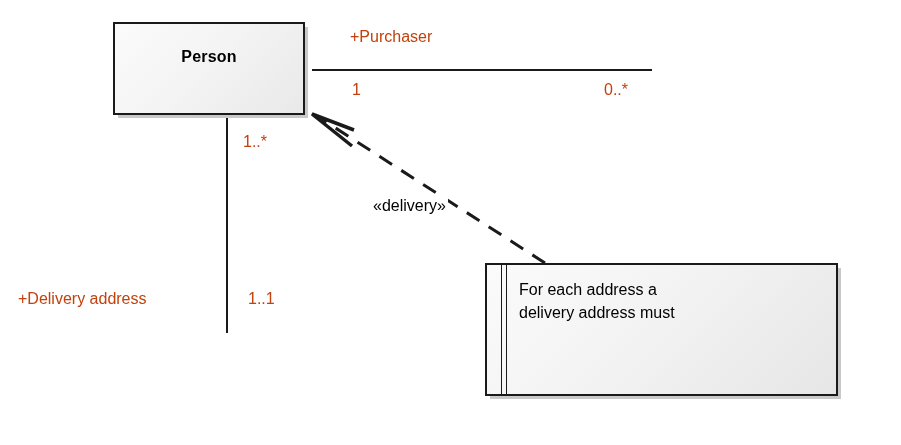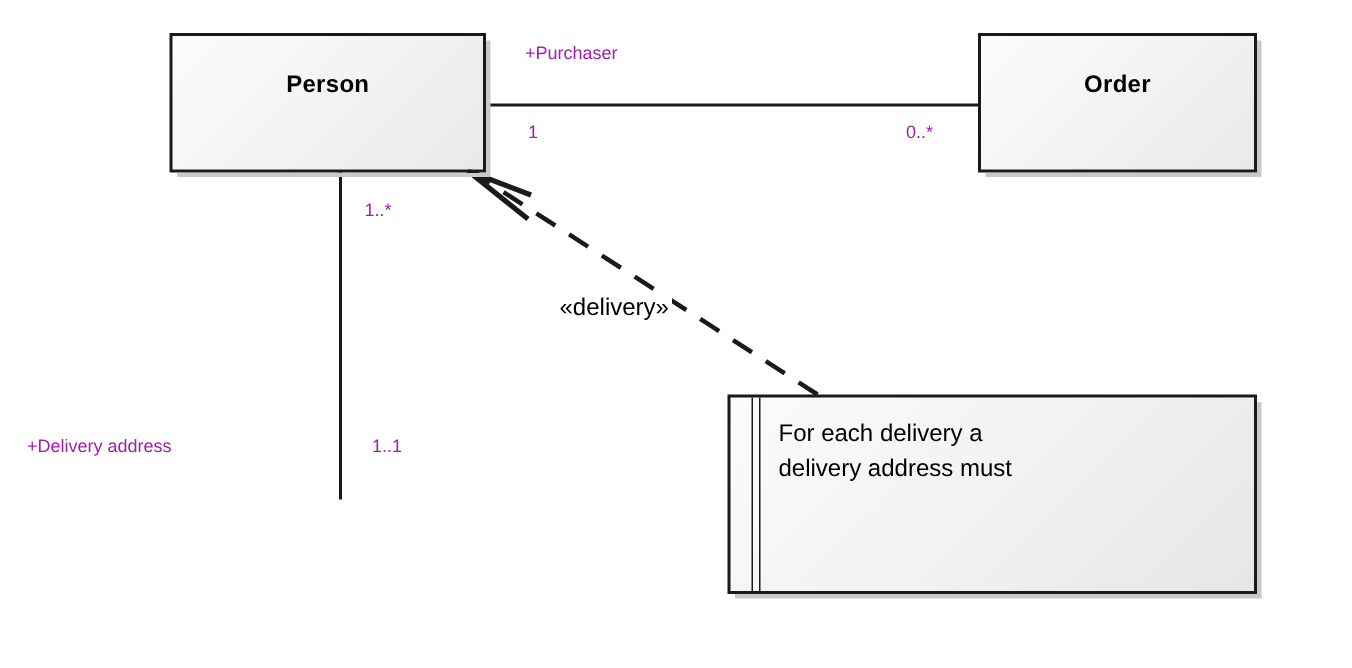--- a/index.html
+++ b/index.html
@@ -73,22 +73,22 @@
     height: 0;
     border-top: 2px solid #1a1a1a;
   }
   .line-v {
     position: absolute;
     width: 0;
     border-left: 2px solid #1a1a1a;
   }
   .edge-label {
     position: absolute;
-    font-size: 12px;
-    color: #a21caf;
+    font-size: 16px;
+    color: #c2410c;
     white-space: nowrap;
     background: #ffffff;
   }
   .svg-layer {
     position: absolute;
     left: 0;
     top: 0;
     width: 901px;
     height: 445px;
     overflow: visible;
@@ -125,30 +125,27 @@
 
   <svg class="svg-layer">
     <g>
       <line x1="545" y1="263" x2="320" y2="118" stroke="#1a1a1a" stroke-width="3" stroke-dasharray="15,11"></line>
       <path d="M 352 146 L 312 114 L 354 130" fill="none" stroke="#1a1a1a" stroke-width="3.5" stroke-linecap="butt" stroke-linejoin="miter"></path>
     </g>
   </svg>
 
   <div class="stereotype-label" style="left:371px; top:197px;">«delivery»</div>
 
-  <div class="uml-box" id="class-person" style="left:113px; top:22px; width:211px; height:93px;">
+  <div class="uml-box" id="class-person" style="left:113px; top:22px; width:192px; height:93px;">
     <div class="class-name">Person</div>
   </div>
 
-  <div class="uml-box" id="class-order" style="left:652px; top:22px; width:186px; height:93px;">
-    <div class="class-name">Order</div>
-  </div>
 
 
   <div class="uml-note" style="left:485px; top:263px; width:353px; height:133px;">
     <div class="note-divider"></div>
     <div class="note-text">
-      <div>For each delivery a</div>
+      <div>For each address a</div>
       <div>delivery address must</div>
     </div>
   </div>
 
 </div>
 
 </body></html>

